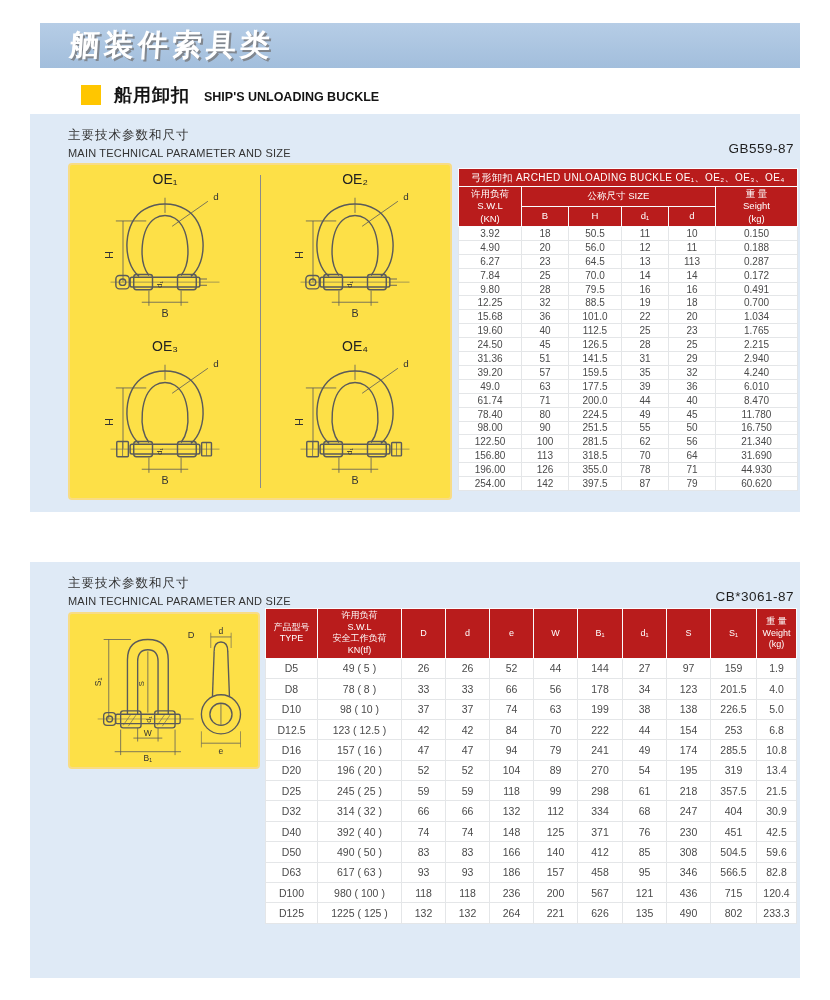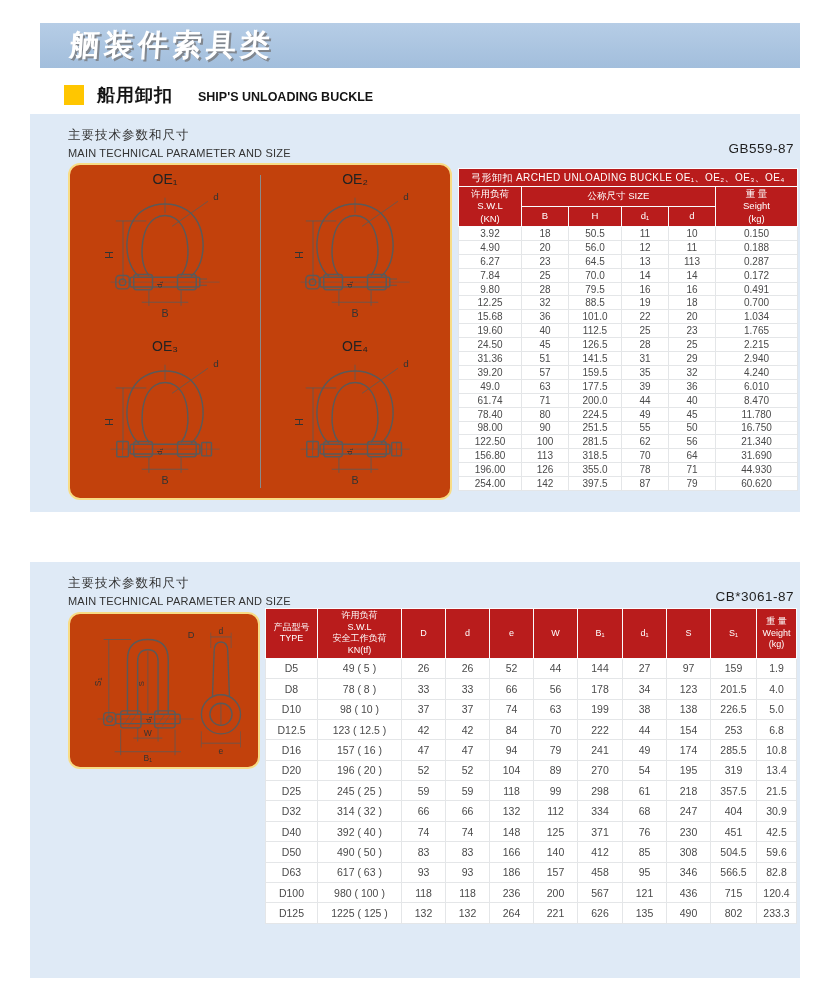--- a/index.html
+++ b/index.html
@@ -19,39 +19,39 @@
   .banner-cn{
     font-size:30px;font-weight:bold;color:#fff;letter-spacing:4px;
     text-shadow:2px 2px 0 #81878f;transform:skewX(-4deg);white-space:nowrap;
   }
   .banner-en{
     font-size:21px;font-weight:bold;color:#fff;margin-left:16px;letter-spacing:1px;
     text-shadow:2px 2px 0 #81878f;white-space:nowrap;
   }
 
   
-  .section-head{position:absolute;left:20px;display:flex;align-items:center;height:22px;padding-left:44px;}
+  .section-head{position:absolute;left:37px;display:flex;align-items:center;height:22px;padding-left:44px;}
   #sec1-head{top:84px;}
   #sec2-head{top:530px;}
   .bullet{width:20px;height:20px;background:#ffc600;margin-right:13px;flex:0 0 auto;}
   .head-cn{font-size:18px;font-weight:bold;color:#141414;letter-spacing:1px;white-space:nowrap;}
-  .head-en{font-size:12.5px;font-weight:bold;color:#141414;margin-left:25px;white-space:nowrap;padding-top:3px;}
+  .head-en{font-size:12.5px;font-weight:bold;color:#141414;margin-left:14px;white-space:nowrap;padding-top:3px;}
 
   
   .panel{position:absolute;left:30px;width:770px;background:#dfeaf6;}
   #panel1{top:114px;height:398px;}
   #panel2{top:562px;height:416px;}
 
   .param{position:absolute;left:38px;top:13px;color:#333;}
   .param-cn{font-size:12.5px;margin-bottom:3px;letter-spacing:1px;}
   .param-en{font-size:11px;letter-spacing:0.2px;}
   .standard{position:absolute;right:6px;top:27px;font-size:13.5px;color:#1e1e1e;letter-spacing:0.5px;}
 
   
-  .diagram-box{position:absolute;background:#c2410c;border:2px solid #f8dc85;border-radius:12px;box-sizing:border-box;}
+  .diagram-box{position:absolute;background:#fde047;border:2px solid #f8dc85;border-radius:4px;box-sizing:border-box;}
   #diag1{left:38px;top:49px;width:384px;height:337px;
     display:grid;grid-template-columns:1fr 1fr;grid-template-rows:1fr 1fr;}
   #diag1 .vdiv{position:absolute;left:50%;top:10px;bottom:10px;width:1px;background:#8a8a8a;}
   .fig{display:flex;flex-direction:column;align-items:center;justify-content:flex-start;padding-top:6px;}
   .fig-label{font-size:14px;color:#222;height:16px;line-height:16px;}
   .fig svg{width:168px;height:134px;}
   #diag2{left:38px;top:50px;width:192px;height:157px;}
   #diag2 svg{width:100%;height:100%;}
   svg text{font-family:"Liberation Sans","DejaVu Sans",sans-serif;fill:#333;}
 

